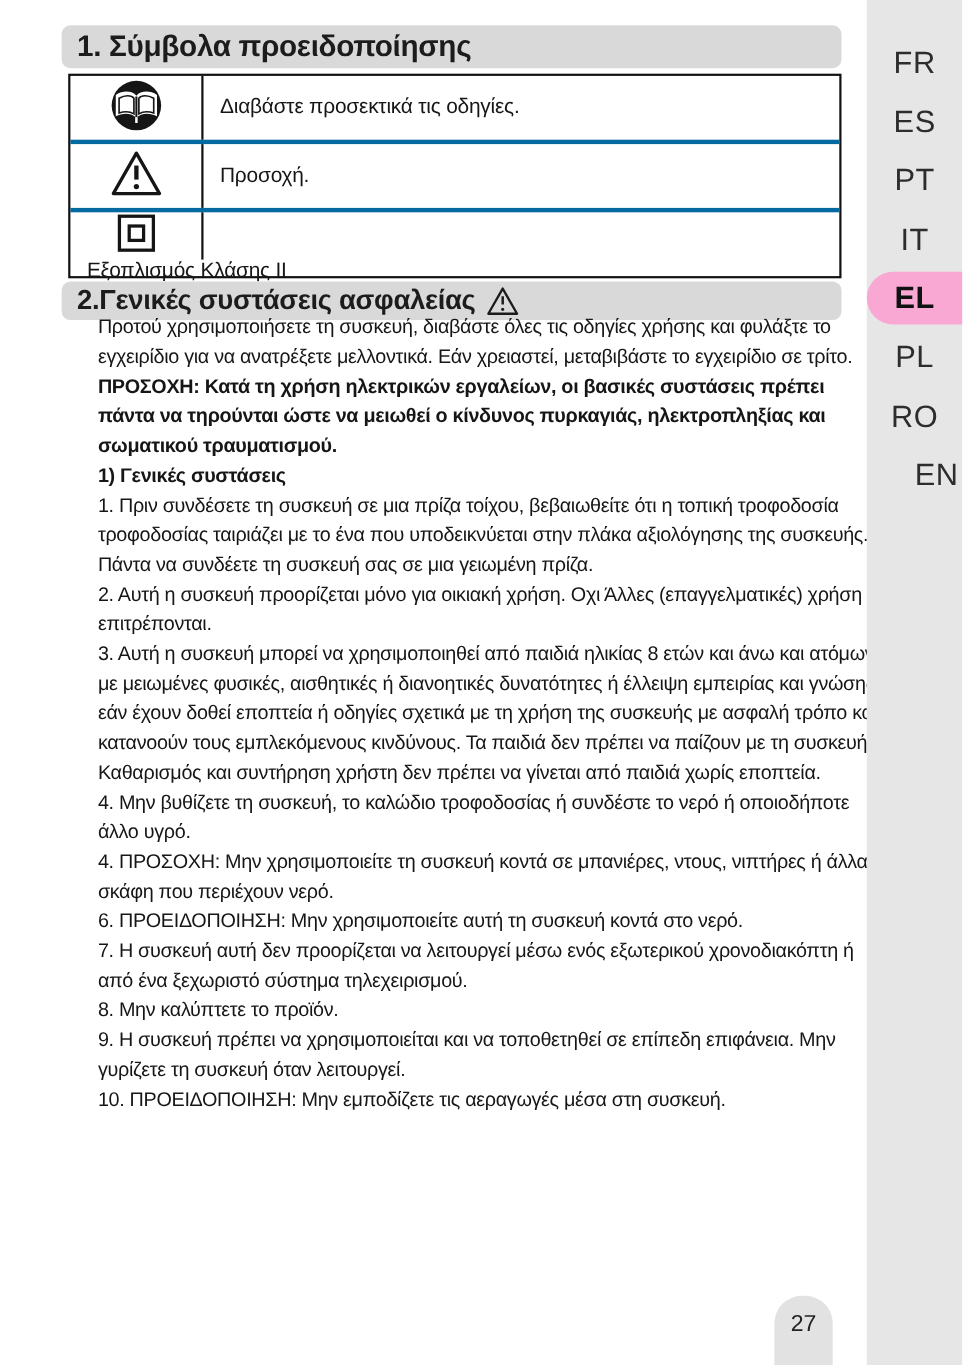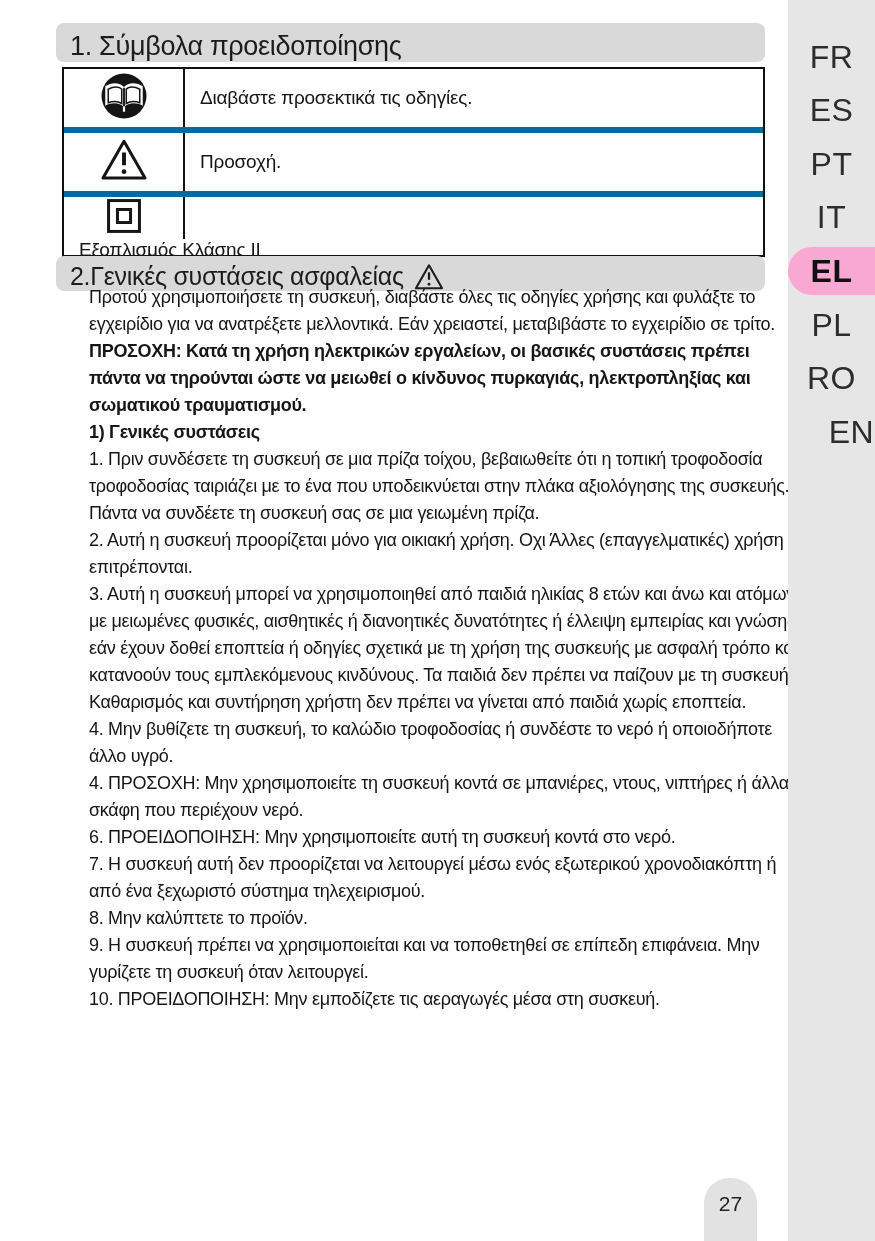--- a/index.html
+++ b/index.html
@@ -14,47 +14,47 @@
 
   
   .sidebar{
     position:absolute;top:0;right:0;
     width:87px;height:1241px;
     background:#e7e6e6;
   }
   .lang-tab{
     position:absolute;left:0;width:87px;height:48px;
     display:flex;align-items:center;justify-content:center;
-    font-size:32px;color:#2d2d2d;letter-spacing:0.5px;
+    font-size:28px;color:#2d2d2d;letter-spacing:0.5px;
   }
   .lang-tab.active{
     background:#f9a8d4;
     border-radius:26px 0 0 26px;
     font-weight:bold;color:#111;
   }
 
   
   .h-bar{
     position:absolute;left:56px;width:709px;
     background:#d9d9d9;border-radius:8px;
-    display:flex;align-items:flex-end;
+    display:flex;align-items:center;
     padding-left:14px;box-sizing:border-box;
-    font-weight:normal;color:#1c1c1c;
+    font-weight:bold;color:#1c1c1c;
     letter-spacing:-0.3px;
   }
   .h-bar.h1{top:23px;height:39px;font-size:27px;}
   .h-bar.h2{top:256px;height:35px;font-size:25px;}
   .h-bar .h-icon{margin-left:10px;display:flex;align-items:center;}
 
   
   .symbols-table{
     position:absolute;left:62px;top:67px;width:703px;
     border:2px solid #111;box-sizing:border-box;
   }
-  .sym-row{display:flex;height:58px;border-bottom:6px solid #0369a1;}
+  .sym-row{display:flex;height:58px;border-bottom:4px solid #0369a1;}
   .sym-row:last-child{border-bottom:none;flex-direction:column;}
   .icon-cell{
     width:121px;border-right:2px solid #111;box-sizing:border-box;
     display:flex;align-items:center;justify-content:center;flex:none;
   }
   .text-cell{
     flex:1;display:flex;align-items:center;
     padding-left:15px;font-size:19px;color:#161616;
     letter-spacing:-0.2px;
   }

